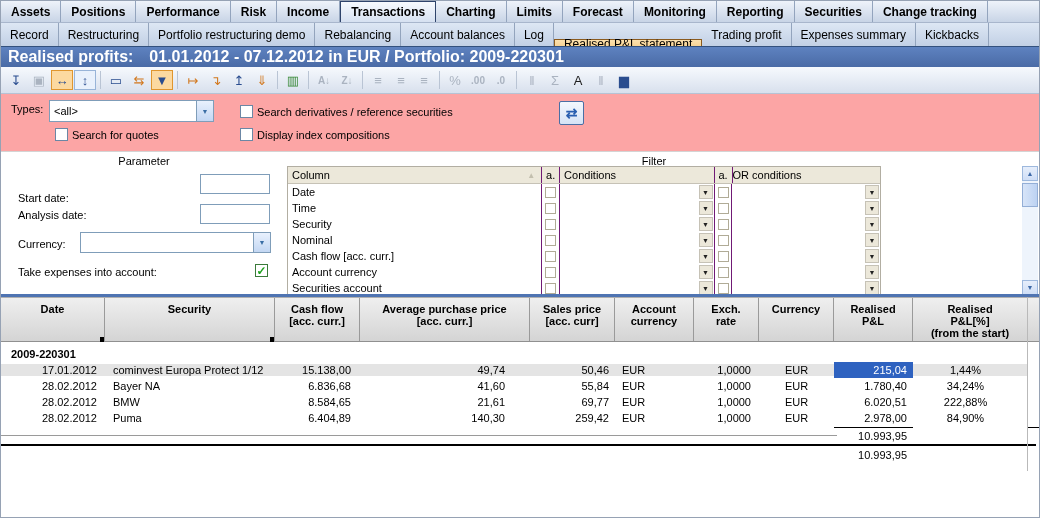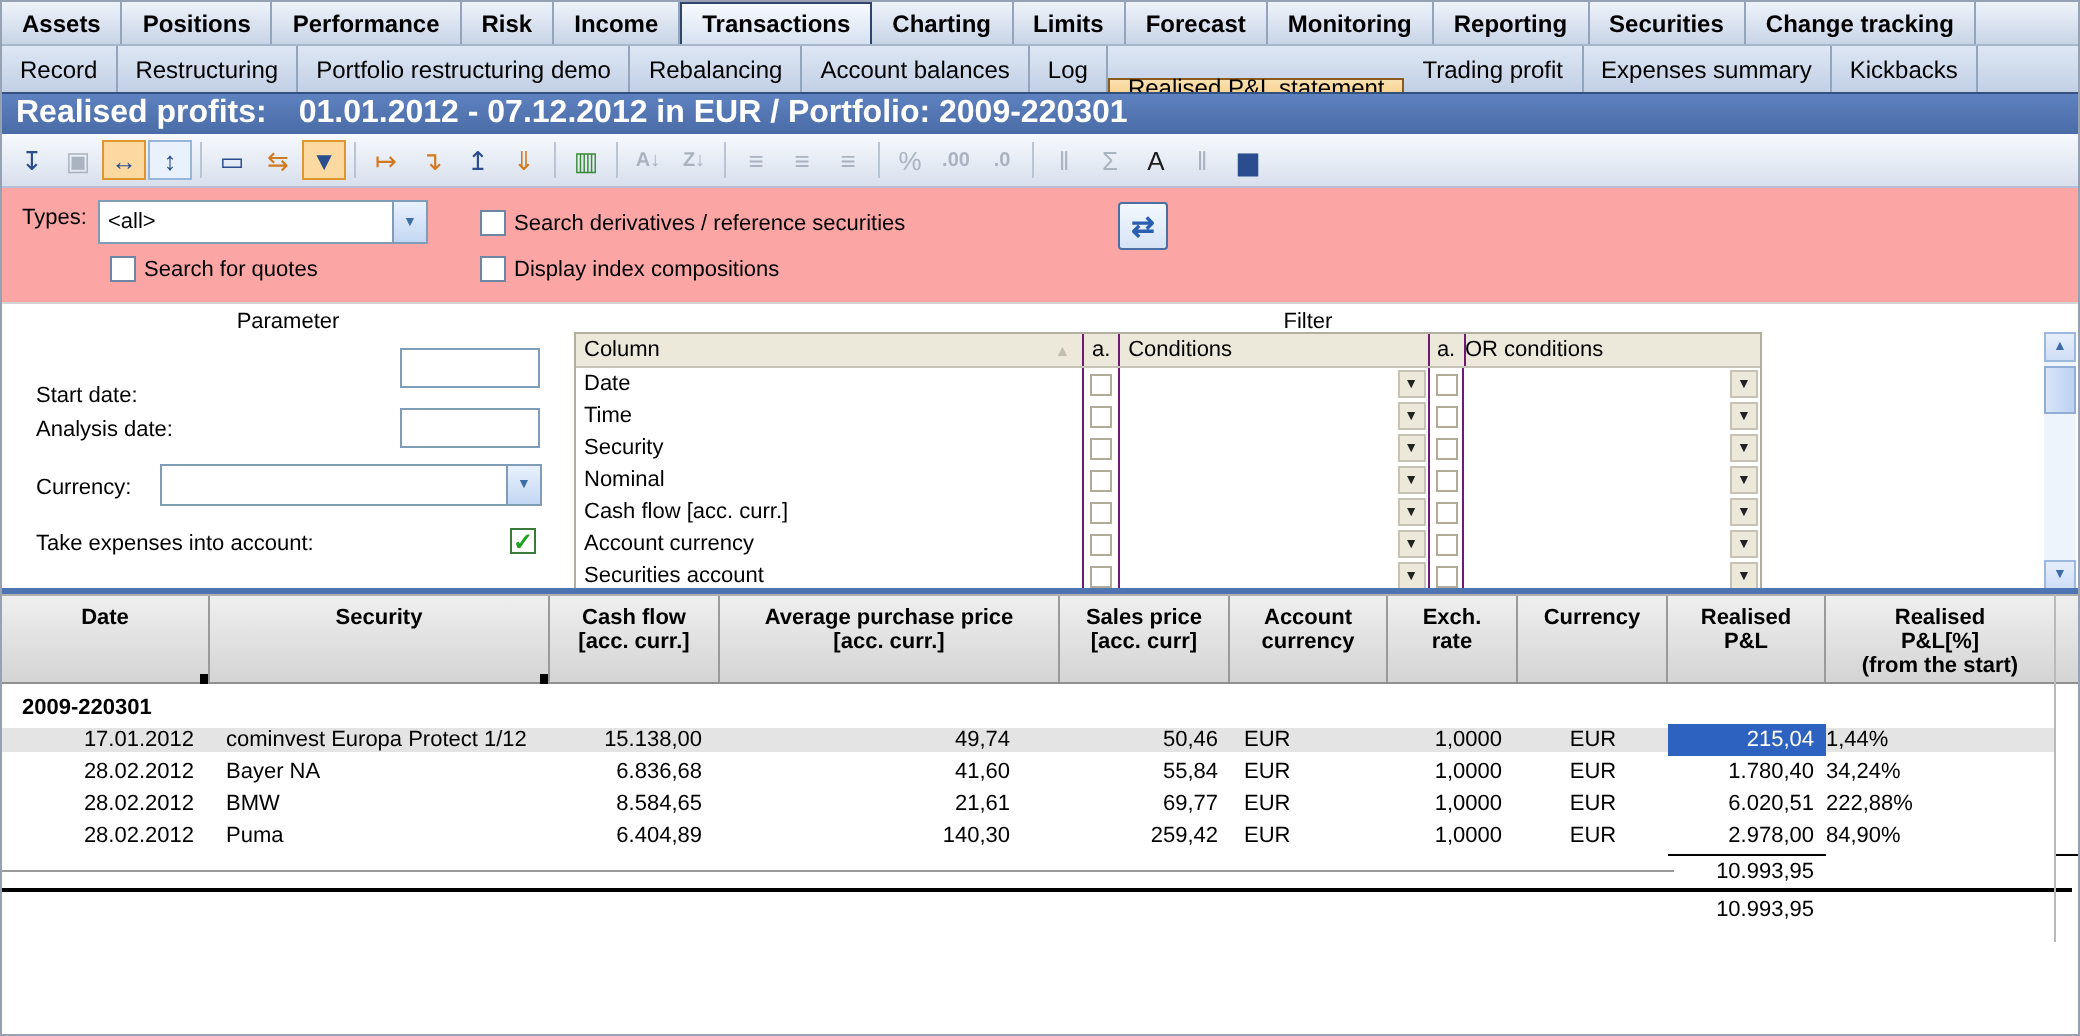--- a/index.html
+++ b/index.html
@@ -154,21 +154,21 @@
     font-weight:bold; padding-left:10px; }
   .c-date { text-align:right; padding-right:8px; }
   .c-sec  { padding-left:8px; overflow:hidden; white-space:nowrap; }
   .c-num  { text-align:right; padding-right:9px; }
   .c-avg  { text-align:right; padding-right:25px; }
   .c-sale { text-align:right; padding-right:6px; }
   .c-acct { padding-left:7px; }
   .c-rate { text-align:right; padding-right:8px; }
   .c-cur  { text-align:center; }
   .c-pnl  { text-align:right; padding-right:6px; height:16px; line-height:16px; }
-  .c-pct  { text-align:left; padding-right:10px; }
+  .c-pct  { text-align:center; padding-right:10px; }
   .cell-selected { background:#2e62c0 !important; color:#fff; }
   .sum-row { height:18px; }
   .sum-row .c-pnl { border-top:1px solid #000; }
   .sum-row .stub  { border-top:1px solid #000; height:16px; }
   .blackline { height:2px; background:#000; margin-right:3px; }
   .total-row { height:17px; }
   .mid-line { position:absolute; left:0; top:138px; width:836px; height:1px; background:#9a9a9a; }
   .stub-line { position:absolute; left:1026px; top:0; height:174px; width:1px; background:#b9b9b9; }
   .resize-sq { position:absolute; width:4px; height:5px; background:#000; top:40px; }
 </style>

